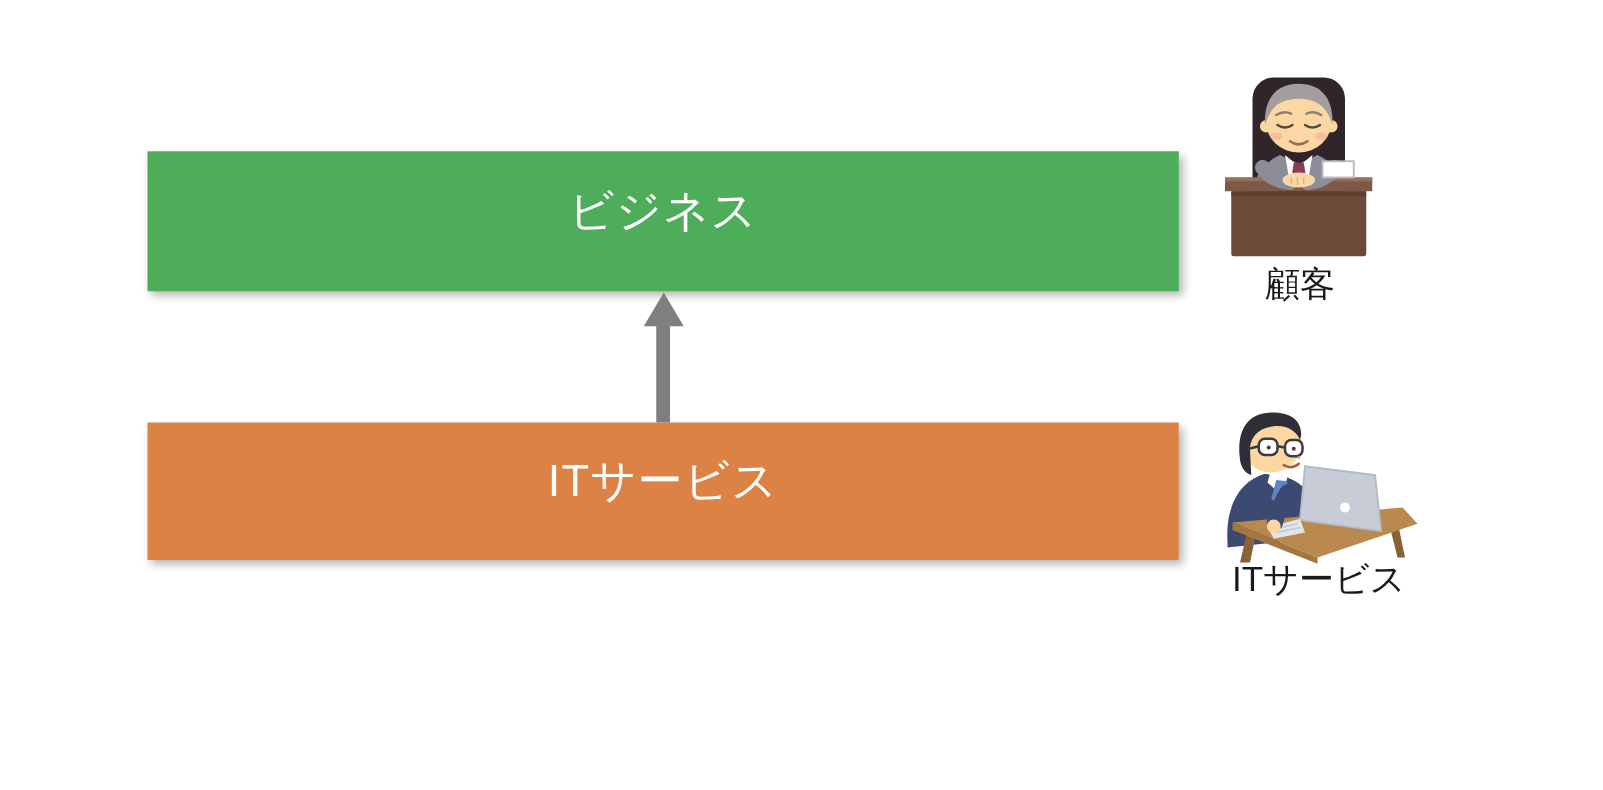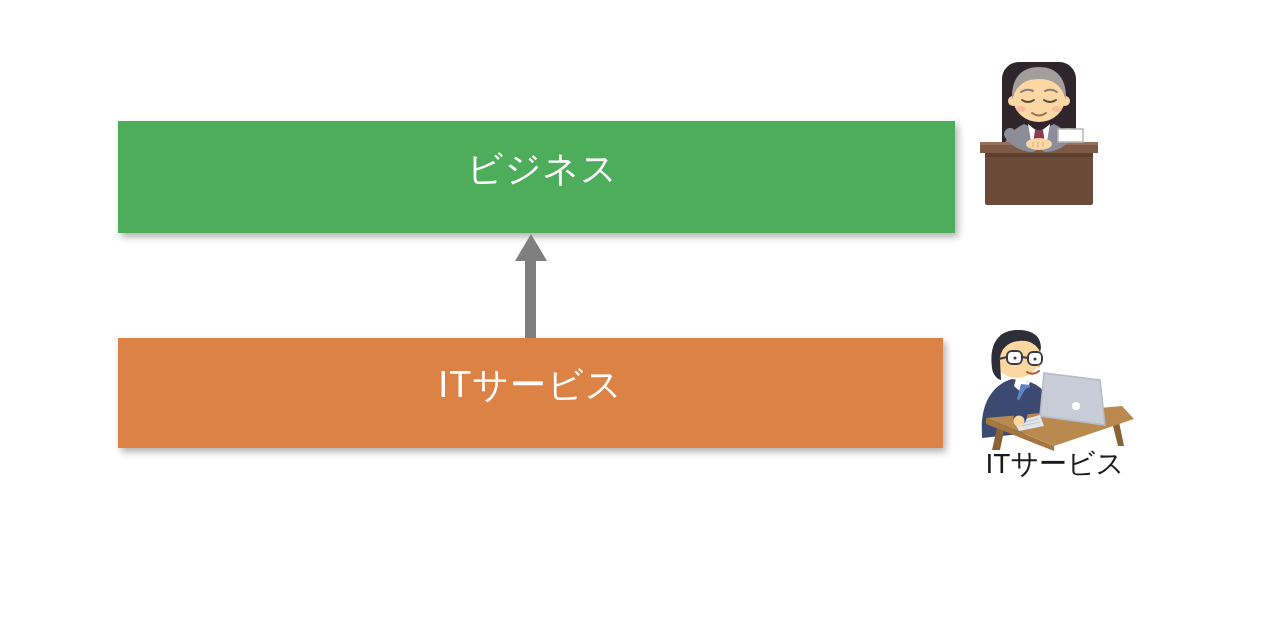--- a/index.html
+++ b/index.html
@@ -28,21 +28,20 @@
     color: #ffffff;
     font-size: 36px;
     letter-spacing: 1px;
     transform: translateY(-8px);
     white-space: nowrap;
   }
   .box-business {
     top: 121px;
     height: 112px;
     background: #4DAD5B;
-    padding-left: 12px;
   }
   .box-it-service {
     top: 338px;
     height: 110px;
     background: #DD8245;
   }
   .arrow-stem {
     position: absolute;
     left: 525px;
     top: 259px;
@@ -146,20 +145,21 @@
 
     <ellipse cx="59" cy="90" rx="13" ry="6" fill="#FBD7A3"></ellipse>
     <path d="M53,88 v5 M58,88 v6 M63,88 v5" stroke="#D9A878" stroke-width="1" fill="none"></path>
 
     <rect x="78" y="75" width="25" height="13" fill="#FFFFFF" stroke="#B9B9B9" stroke-width="1.5"></rect>
 
     <rect x="5" y="99" width="108" height="52" rx="2" fill="#6B4A38"></rect>
     <rect x="5" y="99" width="108" height="4" fill="#5D3F30"></rect>
   </svg>
 
+  <div class="actor-label label-customer">顧客</div>
 
   <svg class="actor-figure fig-provider" viewBox="0 0 166 130" xmlns="http://www.w3.org/2000/svg">
 
     <path d="M10,112 C8,80 22,62 40,57 L58,60 C74,66 82,80 86,98 L86,108 L10,116 Z" fill="#3C4A72"></path>
 
     <path d="M44,57 L58,60 L53,74 L42,64 Z" fill="#FFFFFF"></path>
 
     <path d="M49,62 L58,63 L55,85 L45,77 Z" fill="#5D83C8"></path>
 
     <circle cx="24" cy="39" r="5" fill="#FCD7A1"></circle>

